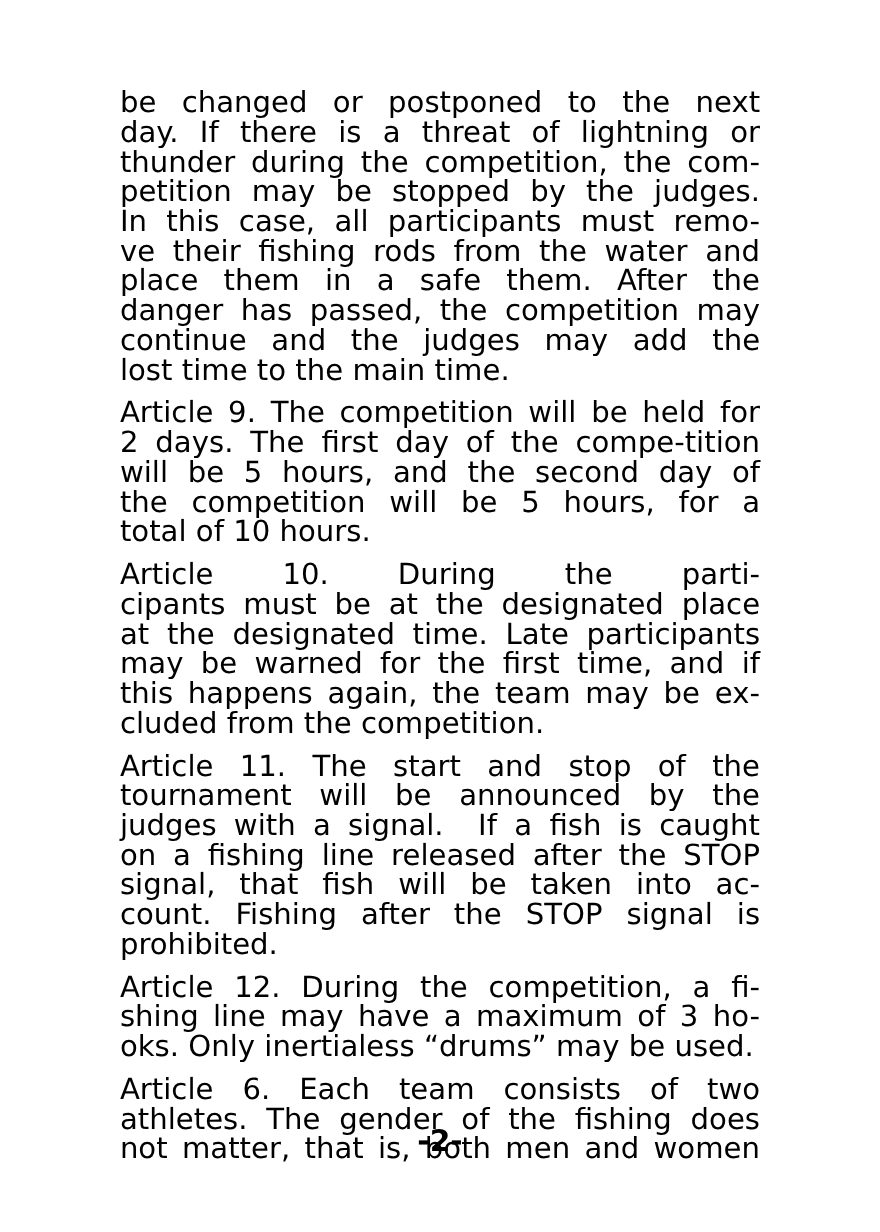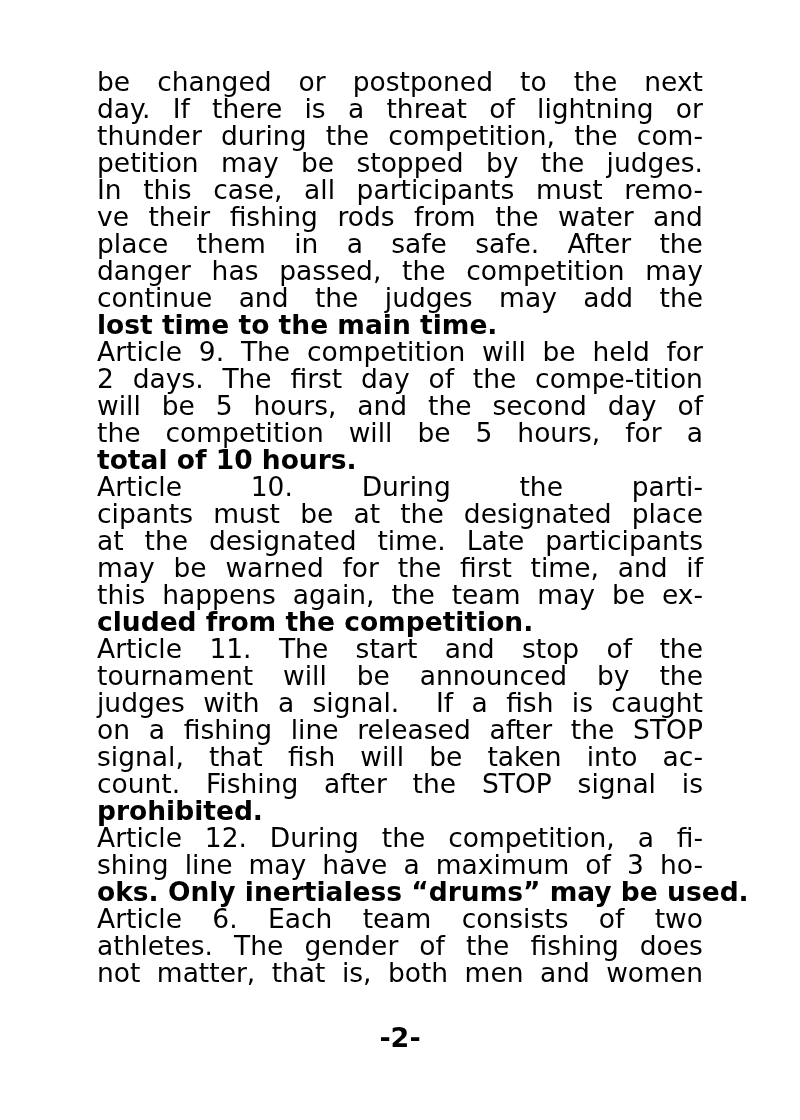--- a/index.html
+++ b/index.html
@@ -26,21 +26,21 @@
 
   .text-column {
     position: absolute;
     left: 97px;
     top: 68px;
     width: 606px;
   }
 
   
   .para {
-    margin: 0;
+    margin: 12px;
     padding: 0;
   }
 
   .line {
     display: flex;
     width: 100%;
     font-size: 26.5px;
     line-height: 27px;
     height: 27px;
     white-space: pre;
@@ -49,21 +49,20 @@
   }
 
   
   .line.justify {
     justify-content: space-between;
   }
 
   
   .line.last {
     justify-content: flex-start;
-    font-weight: bold;
   }
 
   .line .w {
     display: inline-block;
   }
 
   
   .line .gap {
     display: inline-block;
     width: 0;
@@ -88,21 +87,21 @@
 <div class="page">
 
   <div class="text-column">
       <div class="para">
         <div class="line justify"><span class="w">be</span><span class="w">changed</span><span class="w">or</span><span class="w">postponed</span><span class="w">to</span><span class="w">the</span><span class="w">next</span></div>
         <div class="line justify"><span class="w">day.</span><span class="w">If</span><span class="w">there</span><span class="w">is</span><span class="w">a</span><span class="w">threat</span><span class="w">of</span><span class="w">lightning</span><span class="w">or</span></div>
         <div class="line justify"><span class="w">thunder</span><span class="w">during</span><span class="w">the</span><span class="w">competition,</span><span class="w">the</span><span class="w">com-</span></div>
         <div class="line justify"><span class="w">petition</span><span class="w">may</span><span class="w">be</span><span class="w">stopped</span><span class="w">by</span><span class="w">the</span><span class="w">judges.</span></div>
         <div class="line justify"><span class="w">In</span><span class="w">this</span><span class="w">case,</span><span class="w">all</span><span class="w">participants</span><span class="w">must</span><span class="w">remo-</span></div>
         <div class="line justify"><span class="w">ve</span><span class="w">their</span><span class="w">fishing</span><span class="w">rods</span><span class="w">from</span><span class="w">the</span><span class="w">water</span><span class="w">and</span></div>
-        <div class="line justify"><span class="w">place</span><span class="w">them</span><span class="w">in</span><span class="w">a</span><span class="w">safe</span><span class="w">safe.</span><span class="w">After</span><span class="w">the</span></div>
+        <div class="line justify"><span class="w">place</span><span class="w">them</span><span class="w">in</span><span class="w">a</span><span class="w">safe</span><span class="w">them.</span><span class="w">After</span><span class="w">the</span></div>
         <div class="line justify"><span class="w">danger</span><span class="w">has</span><span class="w">passed,</span><span class="w">the</span><span class="w">competition</span><span class="w">may</span></div>
         <div class="line justify"><span class="w">continue</span><span class="w">and</span><span class="w">the</span><span class="w">judges</span><span class="w">may</span><span class="w">add</span><span class="w">the</span></div>
         <div class="line last">lost time to the main time.</div>
       </div>
       <div class="para">
         <div class="line justify"><span class="w">Article</span><span class="w">9.</span><span class="w">The</span><span class="w">competition</span><span class="w">will</span><span class="w">be</span><span class="w">held</span><span class="w">for</span></div>
         <div class="line justify"><span class="w">2</span><span class="w">days.</span><span class="w">The</span><span class="w">first</span><span class="w">day</span><span class="w">of</span><span class="w">the</span><span class="w">compe-tition</span></div>
         <div class="line justify"><span class="w">will</span><span class="w">be</span><span class="w">5</span><span class="w">hours,</span><span class="w">and</span><span class="w">the</span><span class="w">second</span><span class="w">day</span><span class="w">of</span></div>
         <div class="line justify"><span class="w">the</span><span class="w">competition</span><span class="w">will</span><span class="w">be</span><span class="w">5</span><span class="w">hours,</span><span class="w">for</span><span class="w">a</span></div>
         <div class="line last">total of 10 hours.</div>

